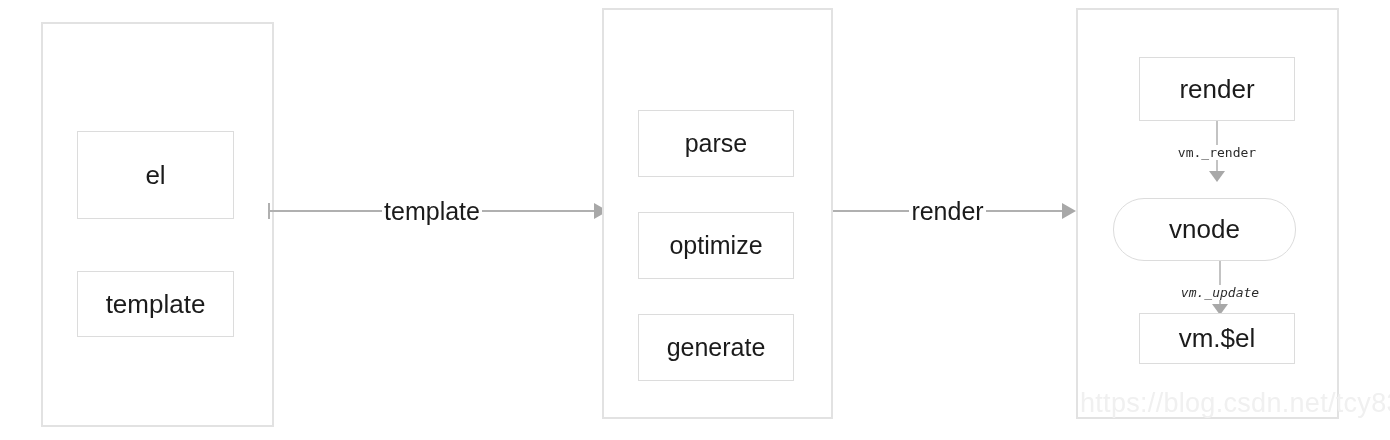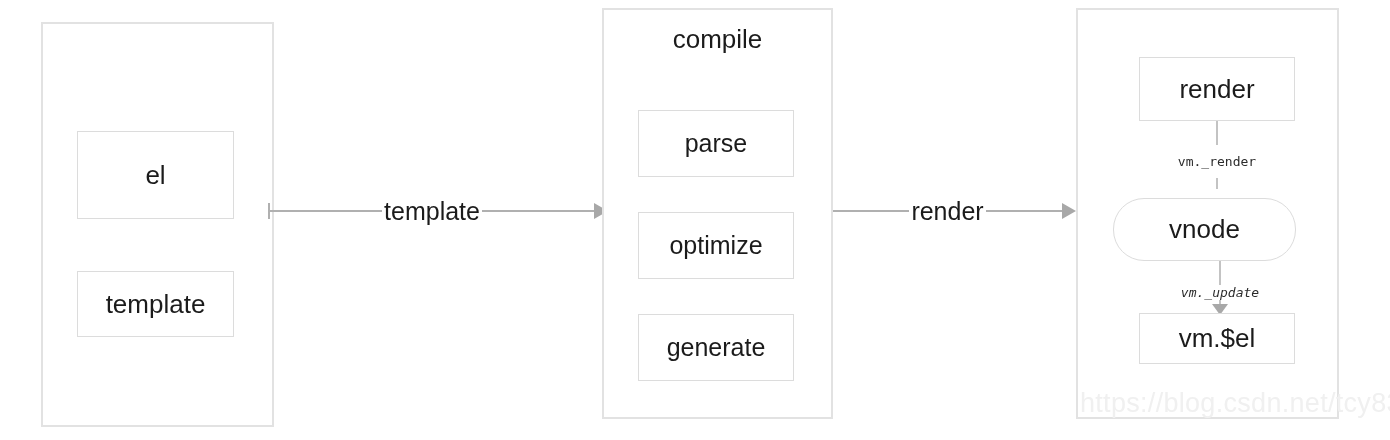--- a/index.html
+++ b/index.html
@@ -119,21 +119,21 @@
     padding: 1px 0;
     white-space: nowrap;
   }
   .v-conn .arrowhead-down {
     width: 0;
     height: 0;
     border-left: 8px solid transparent;
     border-right: 8px solid transparent;
     border-top: 11px solid #a8a8a8;
   }
-  #conn-vm-render { left: 1137px; top: 121px; gap: 9px; }
+  #conn-vm-render { left: 1137px; top: 121px; }
   #conn-vm-update { left: 1140px; top: 261px; font-style: italic; }
 
   
   #watermark {
     position: absolute;
     left: 1080px;
     top: 388px;
     font-size: 27px;
     color: #f0f0f0;
     letter-spacing: 0.3px;
@@ -155,21 +155,20 @@
   <div class="h-conn" id="conn-template">
     <div class="stub"></div>
     <div class="seg"></div>
     <div class="h-label">template</div>
     <div class="seg"></div>
     <div class="arrowhead"></div>
   </div>
 
   <div class="panel" id="panel-compile"></div>
 
-  <div class="panel-title" id="title-compile">compile</div>
 
   <div class="node md" id="node-parse">parse</div>
 
   <div class="node md" id="node-generate">generate</div>
 
   <div class="node md" id="node-optimize">optimize</div>
 
   <div class="h-conn" id="conn-render">
     <div class="seg"></div>
     <div class="h-label">render</div>

